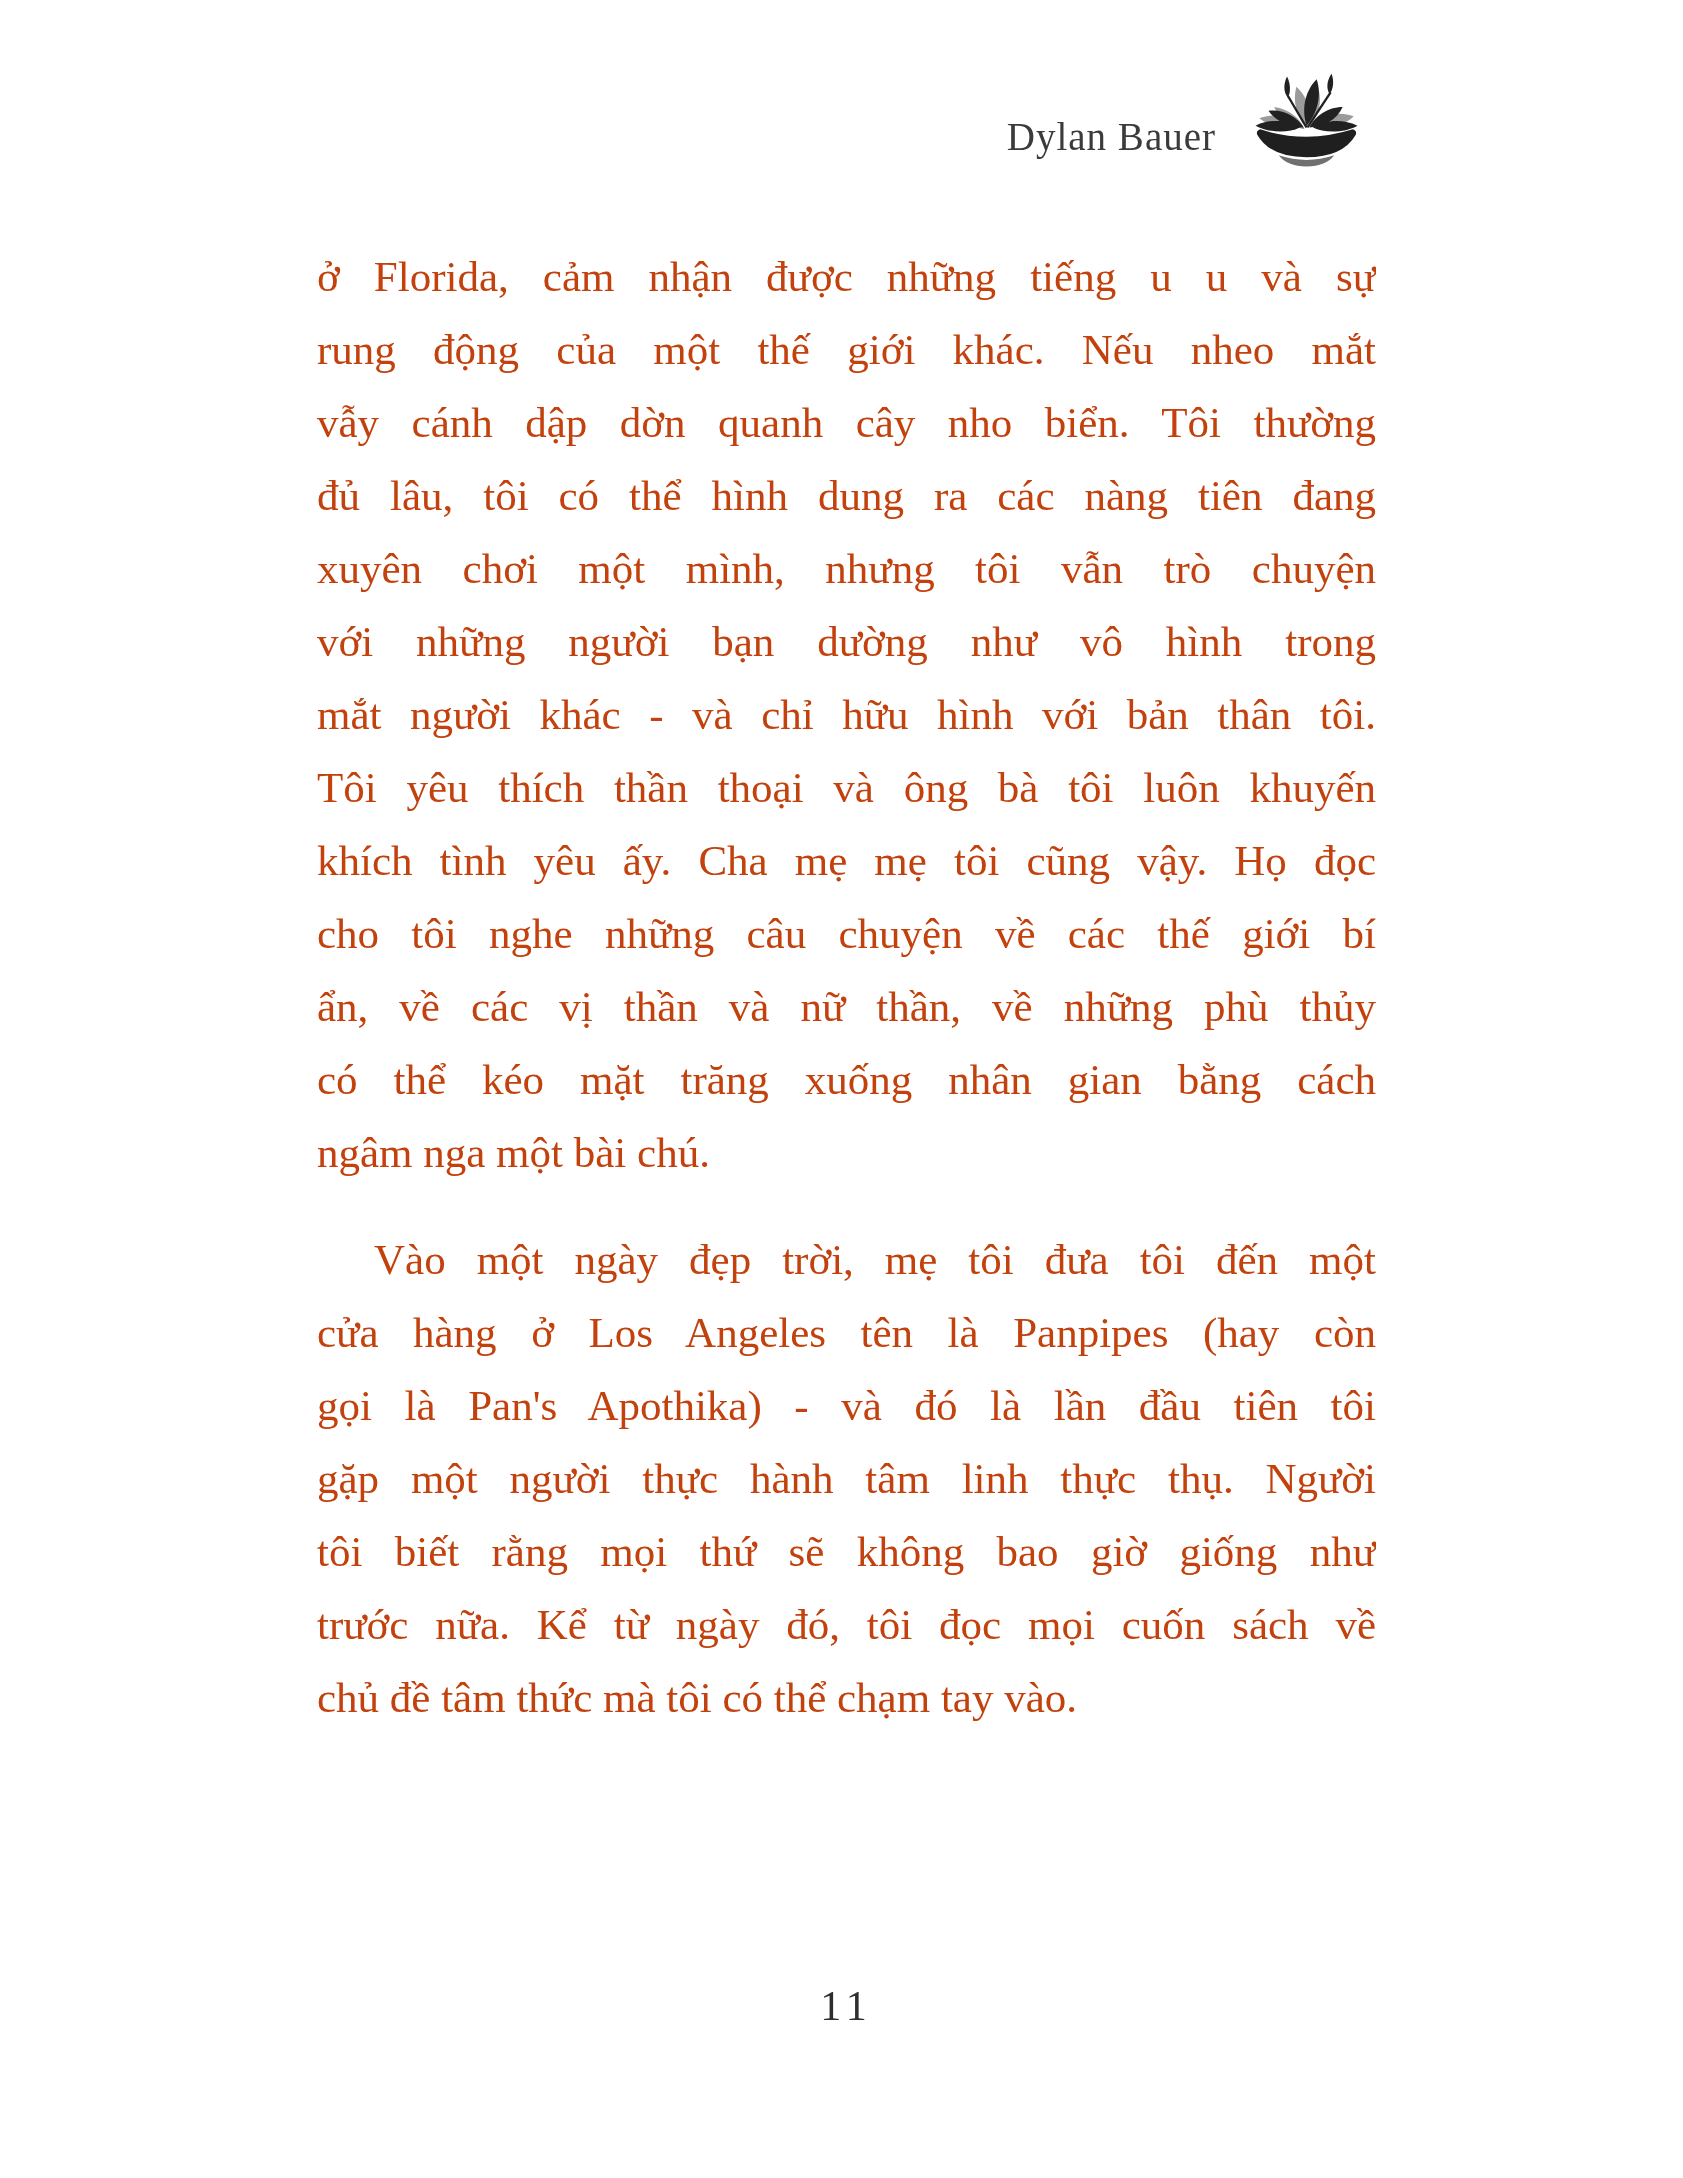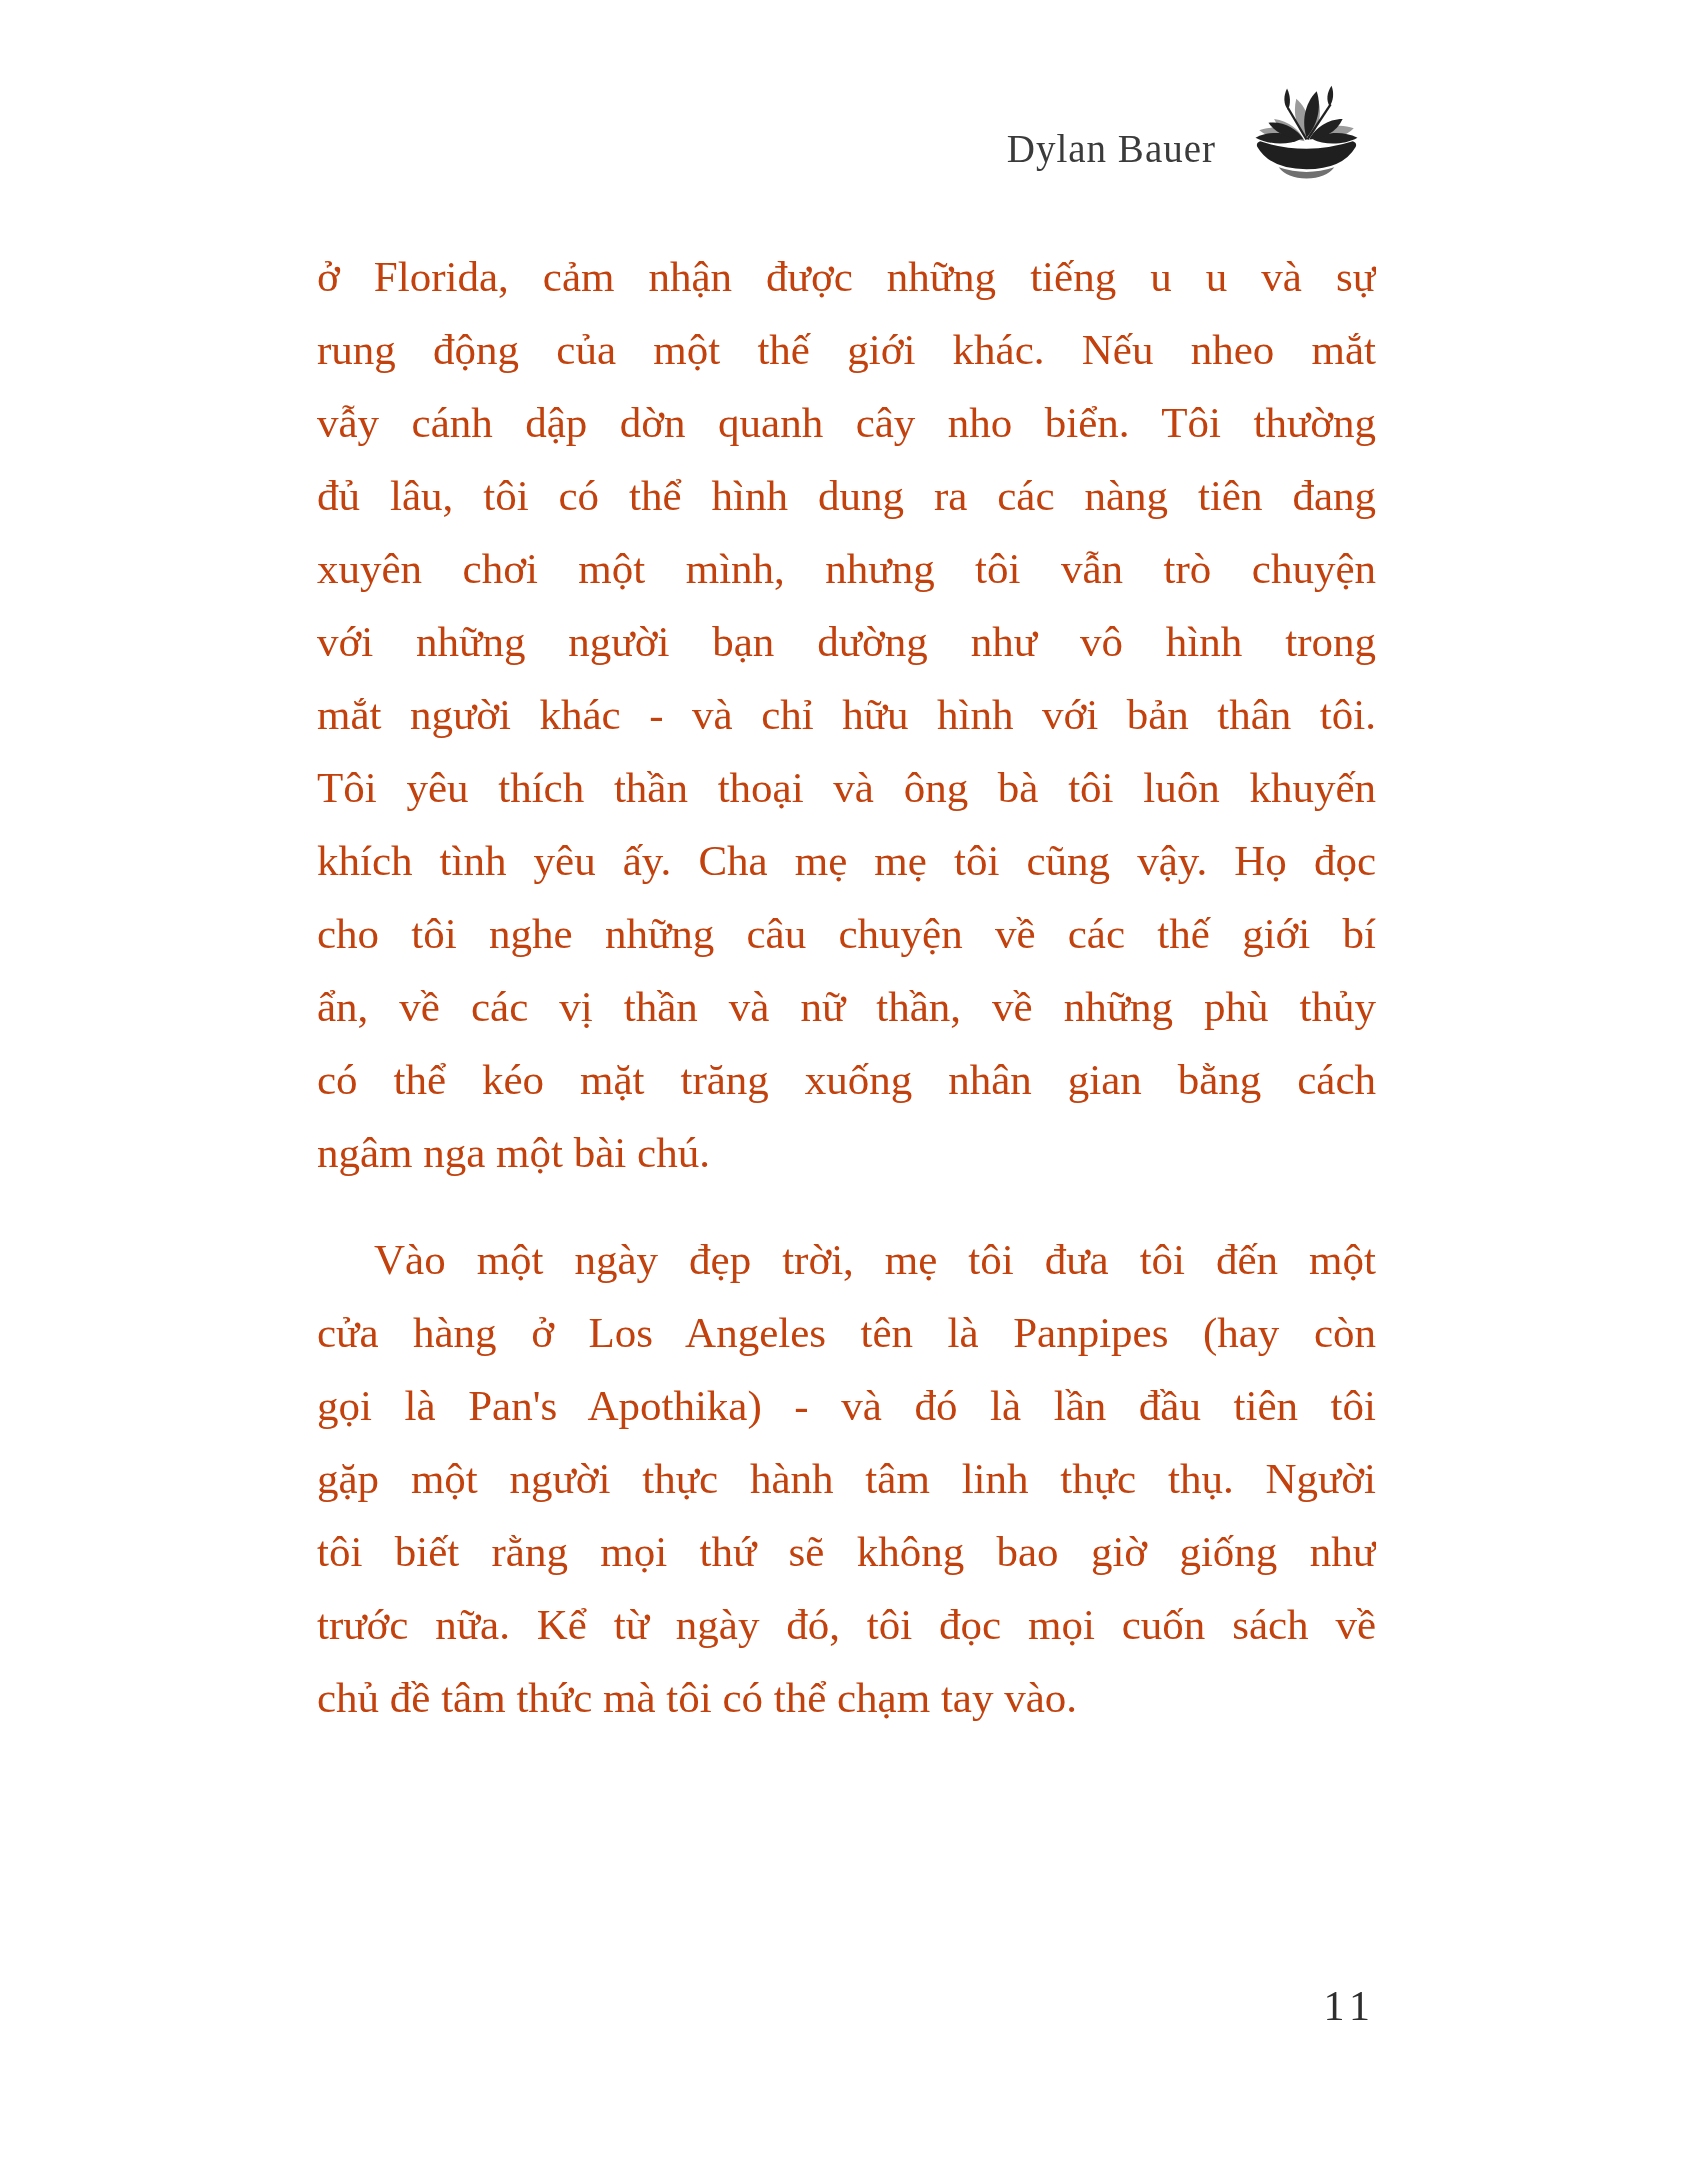--- a/index.html
+++ b/index.html
@@ -6,21 +6,21 @@
   .page {
     position: relative;
     width: 1683px;
     height: 2178px;
     background: #ffffff;
     font-family: "Liberation Serif", serif;
     overflow: hidden;
   }
   .header {
     position: absolute;
-    top: 82px;
+    top: 70px;
     left: 317px;
     width: 1059px;
     height: 111px;
     text-decoration: underline;
   }
   .author-name {
     position: absolute;
     right: 160px;
     bottom: 22px;
     font-size: 39px;
@@ -48,21 +48,21 @@
     overflow: hidden;
     white-space: nowrap;
   }
   .line.last-line { text-align-last: left; }
   .line.indent { text-indent: 57px; }
   .footer {
     position: absolute;
     left: 317px;
     top: 1982px;
     width: 1059px;
-    text-align: right;
+    text-align: center;
   }
   .page-number {
     font-size: 42px;
     letter-spacing: 6px;
     color: #2e2e2e;
   }
 </style>
 </head>
 <body>
 

